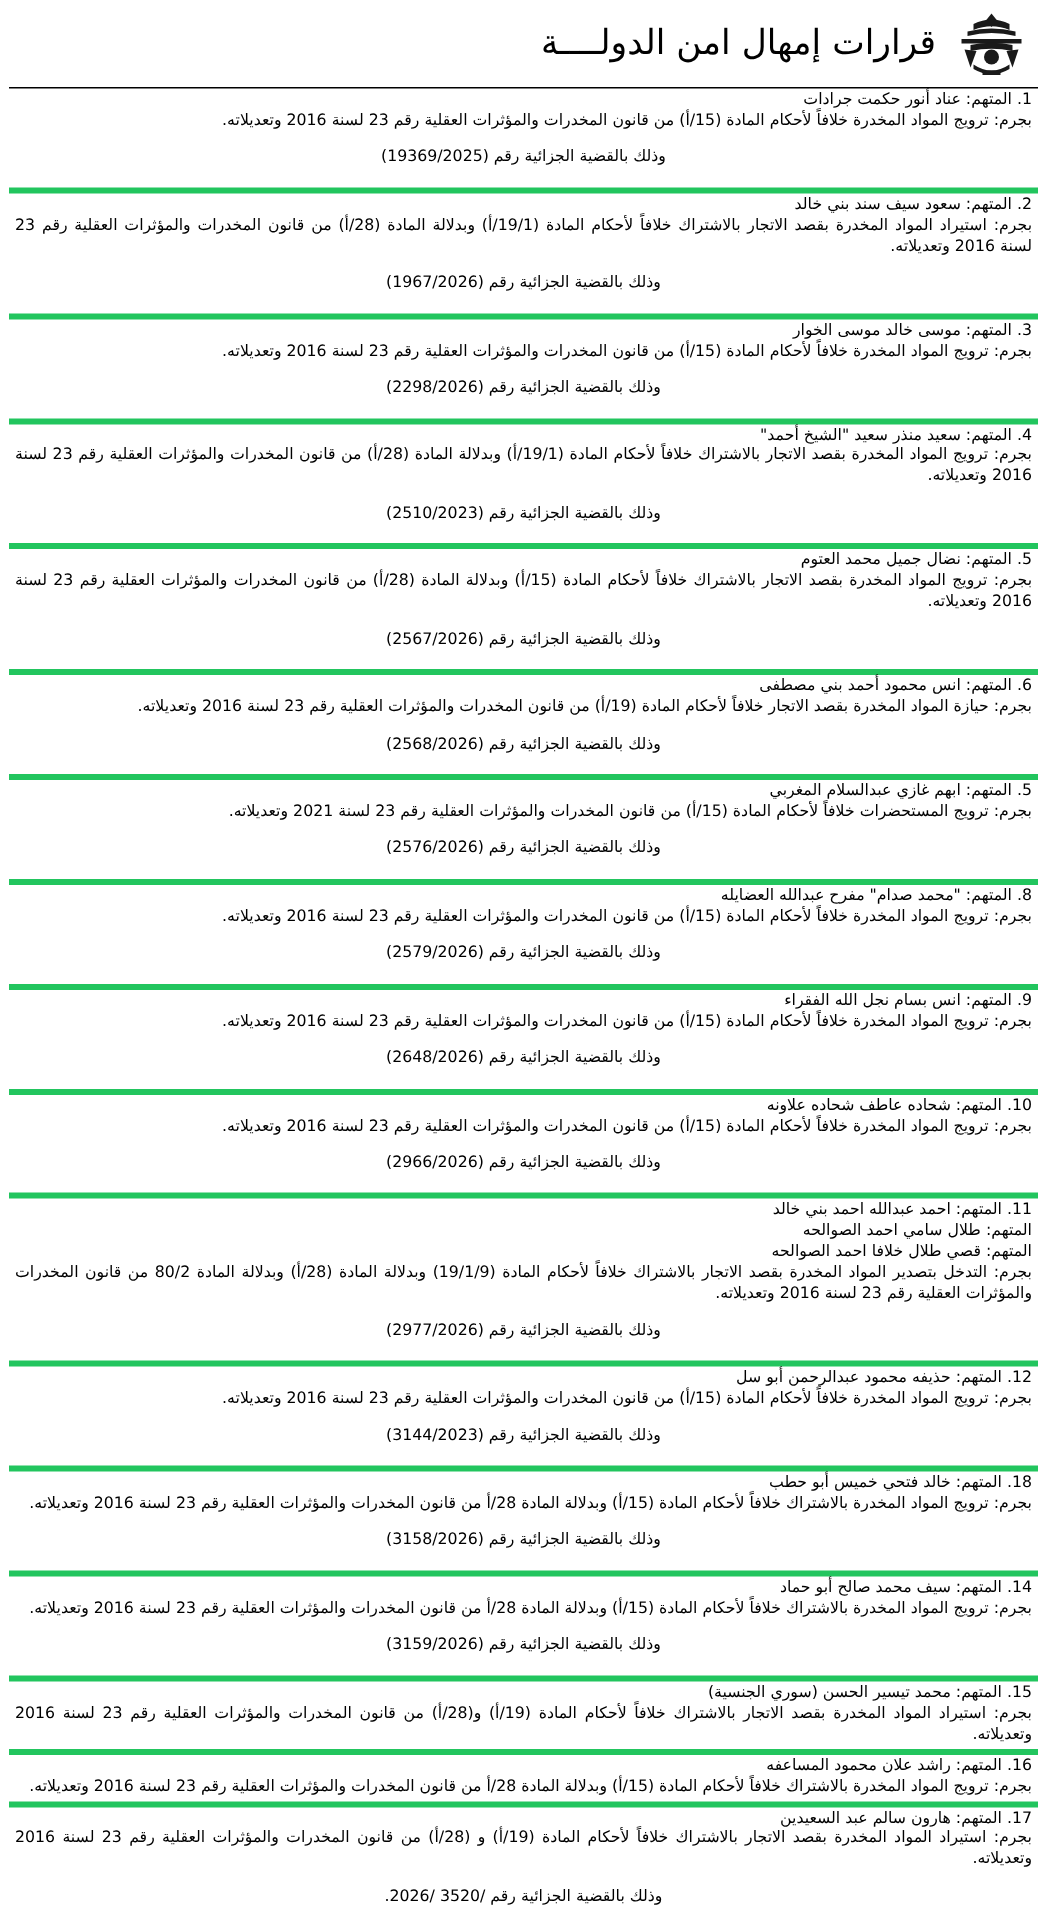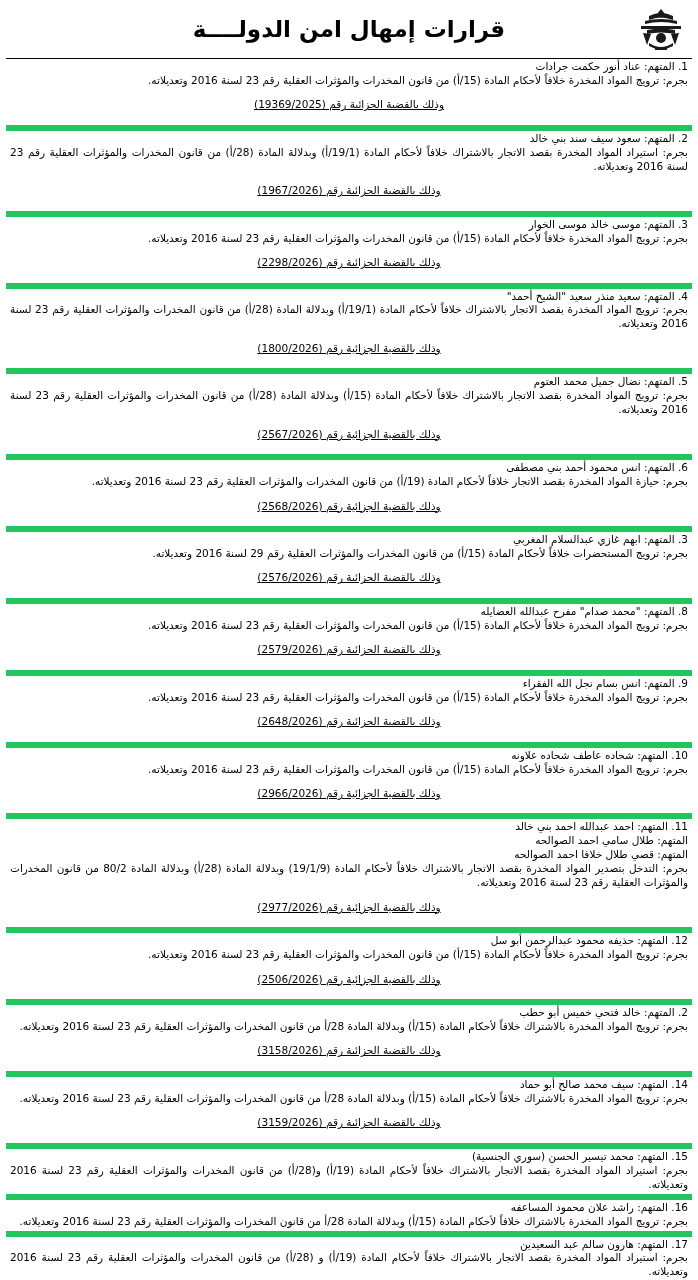--- a/index.html
+++ b/index.html
@@ -29,47 +29,47 @@
     width:54px;height:46px;
     flex:0 0 54px;
     display:flex;align-items:center;justify-content:center;
   }
   .title-wrap{
     flex:1 1 auto;
     text-align:center;
   }
   .title{
     font-size:23px;
-    font-weight:bold;
+    font-weight:normal;
     letter-spacing:0px;
     line-height:1.15;
     white-space:nowrap;
+    text-align:right;
   }
   
   .entries{
     border-top:1px solid #000;
     margin-top:2px;
   }
   .entry{
-    border-bottom:6px solid #22c55e;
+    border-bottom:4px solid #22c55e;
     padding:1px 4px 2px 4px;
   }
   .entry:last-child{border-bottom:1px solid #000;}
   .ln{
     font-size:10.5px;
     line-height:1.33;
     text-align:justify;
     text-align-last:right;
     margin:0;
   }
   .case{
     text-align:center;
     font-size:10.5px;
     line-height:1.33;
-    text-decoration:underline;
   }
 </style>
 </head>
 <body>
 
 <div class="page">
 
   <div class="header">
     <div class="emblem">
       <svg width="52" height="45" viewBox="0 0 52 45" aria-hidden="true">
@@ -109,38 +109,38 @@
 
     <div class="entry">
       <p class="ln">3. المتهم: موسى خالد موسى الخوار</p>
       <p class="ln">بجرم: ترويج المواد المخدرة خلافاً لأحكام المادة (15/أ) من قانون المخدرات والمؤثرات العقلية رقم 23 لسنة 2016 وتعديلاته.</p>
       <p class="case">وذلك بالقضية الجزائية رقم (2298/2026)</p>
     </div>
 
     <div class="entry">
       <p class="ln">4. المتهم: سعيد منذر سعيد "الشيخ أحمد"</p>
       <p class="ln">بجرم: ترويج المواد المخدرة بقصد الاتجار بالاشتراك خلافاً لأحكام المادة (19/1/أ) وبدلالة المادة (28/أ) من قانون المخدرات والمؤثرات العقلية رقم 23 لسنة 2016 وتعديلاته.</p>
-      <p class="case">وذلك بالقضية الجزائية رقم (1800/2026)</p>
+      <p class="case">وذلك بالقضية الجزائية رقم (2510/2023)</p>
     </div>
 
     <div class="entry">
       <p class="ln">5. المتهم: نضال جميل محمد العتوم</p>
       <p class="ln">بجرم: ترويج المواد المخدرة بقصد الاتجار بالاشتراك خلافاً لأحكام المادة (15/أ) وبدلالة المادة (28/أ) من قانون المخدرات والمؤثرات العقلية رقم 23 لسنة 2016 وتعديلاته.</p>
       <p class="case">وذلك بالقضية الجزائية رقم (2567/2026)</p>
     </div>
 
     <div class="entry">
       <p class="ln">6. المتهم: انس محمود أحمد بني مصطفى</p>
       <p class="ln">بجرم: حيازة المواد المخدرة بقصد الاتجار خلافاً لأحكام المادة (19/أ) من قانون المخدرات والمؤثرات العقلية رقم 23 لسنة 2016 وتعديلاته.</p>
       <p class="case">وذلك بالقضية الجزائية رقم (2568/2026)</p>
     </div>
 
     <div class="entry">
-      <p class="ln">3. المتهم: ابهم غازي عبدالسلام المغربي</p>
-      <p class="ln">بجرم: ترويج المستحضرات خلافاً لأحكام المادة (15/أ) من قانون المخدرات والمؤثرات العقلية رقم 29 لسنة 2016 وتعديلاته.</p>
+      <p class="ln">5. المتهم: ابهم غازي عبدالسلام المغربي</p>
+      <p class="ln">بجرم: ترويج المستحضرات خلافاً لأحكام المادة (15/أ) من قانون المخدرات والمؤثرات العقلية رقم 23 لسنة 2021 وتعديلاته.</p>
       <p class="case">وذلك بالقضية الجزائية رقم (2576/2026)</p>
     </div>
 
     <div class="entry">
       <p class="ln">8. المتهم: "محمد صدام" مفرح عبدالله العضايله</p>
       <p class="ln">بجرم: ترويج المواد المخدرة خلافاً لأحكام المادة (15/أ) من قانون المخدرات والمؤثرات العقلية رقم 23 لسنة 2016 وتعديلاته.</p>
       <p class="case">وذلك بالقضية الجزائية رقم (2579/2026)</p>
     </div>
 
     <div class="entry">
@@ -159,25 +159,25 @@
       <p class="ln">11. المتهم: احمد عبدالله احمد بني خالد</p>
       <p class="ln">المتهم: طلال سامي احمد الصوالحه</p>
       <p class="ln">المتهم: قصي طلال خلافا احمد الصوالحه</p>
       <p class="ln">بجرم: التدخل بتصدير المواد المخدرة بقصد الاتجار بالاشتراك خلافاً لأحكام المادة (19/1/9) وبدلالة المادة (28/أ) وبدلالة المادة 80/2 من قانون المخدرات والمؤثرات العقلية رقم 23 لسنة 2016 وتعديلاته.</p>
       <p class="case">وذلك بالقضية الجزائية رقم (2977/2026)</p>
     </div>
 
     <div class="entry">
       <p class="ln">12. المتهم: حذيفه محمود عبدالرحمن أبو سل</p>
       <p class="ln">بجرم: ترويج المواد المخدرة خلافاً لأحكام المادة (15/أ) من قانون المخدرات والمؤثرات العقلية رقم 23 لسنة 2016 وتعديلاته.</p>
-      <p class="case">وذلك بالقضية الجزائية رقم (2506/2026)</p>
-    </div>
-
-    <div class="entry">
-      <p class="ln">2. المتهم: خالد فتحي خميس أبو حطب</p>
+      <p class="case">وذلك بالقضية الجزائية رقم (3144/2023)</p>
+    </div>
+
+    <div class="entry">
+      <p class="ln">18. المتهم: خالد فتحي خميس أبو حطب</p>
       <p class="ln">بجرم: ترويج المواد المخدرة بالاشتراك خلافاً لأحكام المادة (15/أ) وبدلالة المادة 28/أ من قانون المخدرات والمؤثرات العقلية رقم 23 لسنة 2016 وتعديلاته.</p>
       <p class="case">وذلك بالقضية الجزائية رقم (3158/2026)</p>
     </div>
 
     <div class="entry">
       <p class="ln">14. المتهم: سيف محمد صالح أبو حماد</p>
       <p class="ln">بجرم: ترويج المواد المخدرة بالاشتراك خلافاً لأحكام المادة (15/أ) وبدلالة المادة 28/أ من قانون المخدرات والمؤثرات العقلية رقم 23 لسنة 2016 وتعديلاته.</p>
       <p class="case">وذلك بالقضية الجزائية رقم (3159/2026)</p>
     </div>
 

